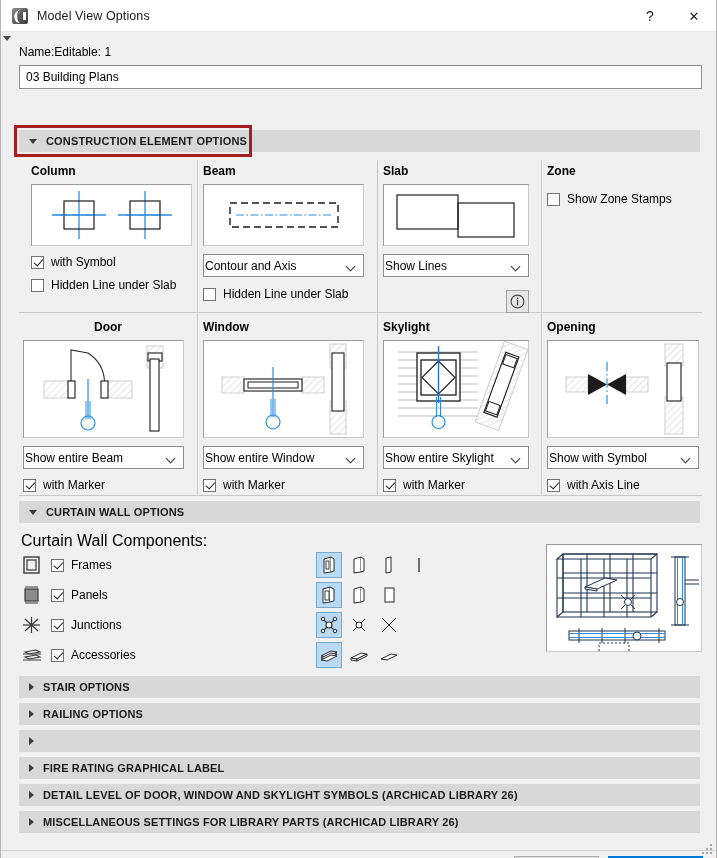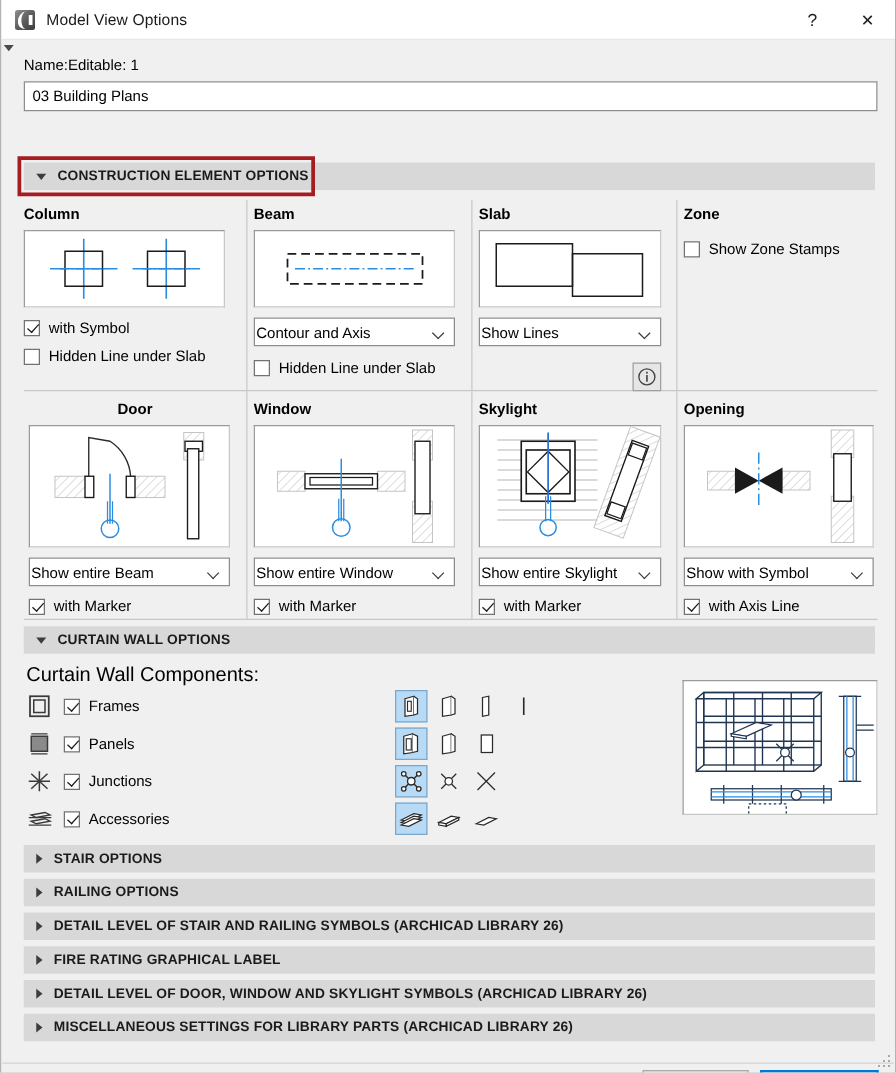--- a/index.html
+++ b/index.html
@@ -8,21 +8,21 @@
     width: 717px; height: 858px;
     background: #f0f0f0;
     font-family: "Liberation Sans", sans-serif;
     font-size: 12px;
     color: #000;
     overflow: hidden;
   }
   #app {
     position: relative;
     width: 717px; height: 858px;
-    background: #fca5a5;
+    background: #22c55e;
     border: 1px solid #b4b4b4;
     border-top: none;
   }
 
   
   .titlebar {
     position: relative;
     height: 32px;
     background: #ffffff;
     border-bottom: 1px solid #e8e8e8;
@@ -278,21 +278,21 @@
 
       <div class="vdiv" style="left:178px; top:0px;   height:152px;"></div>
       <div class="vdiv" style="left:358px; top:0px;   height:152px;"></div>
       <div class="vdiv" style="left:522px; top:0px;   height:152px;"></div>
       <div class="hdiv" style="left:0px;   top:152px; width:683px;"></div>
       <div class="vdiv" style="left:178px; top:153px; height:182px;"></div>
       <div class="vdiv" style="left:358px; top:153px; height:182px;"></div>
       <div class="vdiv" style="left:522px; top:153px; height:182px;"></div>
       <div class="hdiv" style="left:0px;   top:335px; width:683px;"></div>
 
-      <div class="ce-cell" style="left:0; top:4px; width:170px;">
+      <div class="ce-cell" style="left:12px; top:4px; width:170px;">
         <div class="ce-title">Column</div>
         <div class="preview" style="width:161px; height:62px;">
           <svg width="159" height="60" viewBox="0 0 159 60">
             <g stroke="#2b8de0" stroke-width="1.3">
               <line x1="20" y1="30" x2="74" y2="30"></line>
                 <line x1="47" y1="6" x2="47" y2="54"></line>
               <line x1="86" y1="30" x2="140" y2="30"></line>
                 <line x1="113" y1="6" x2="113" y2="54"></line>
             </g>
             <g stroke="#1b1b1b" stroke-width="1.2" fill="none">
@@ -729,21 +729,20 @@
     <div class="sec-header" style="top:644px;">
       <span class="tri right"></span>
       <span>STAIR OPTIONS</span>
     </div>
     <div class="sec-header" style="top:671px;">
       <span class="tri right"></span>
       <span>RAILING OPTIONS</span>
     </div>
     <div class="sec-header" style="top:698px;">
       <span class="tri right"></span>
-      <span>DETAIL LEVEL OF STAIR AND RAILING SYMBOLS (ARCHICAD LIBRARY 26)</span>
     </div>
     <div class="sec-header" style="top:725px;">
       <span class="tri right"></span>
       <span>FIRE RATING GRAPHICAL LABEL</span>
     </div>
     <div class="sec-header" style="top:752px;">
       <span class="tri right"></span>
       <span>DETAIL LEVEL OF DOOR, WINDOW AND SKYLIGHT SYMBOLS (ARCHICAD LIBRARY 26)</span>
     </div>
     <div class="sec-header" style="top:779px;">

